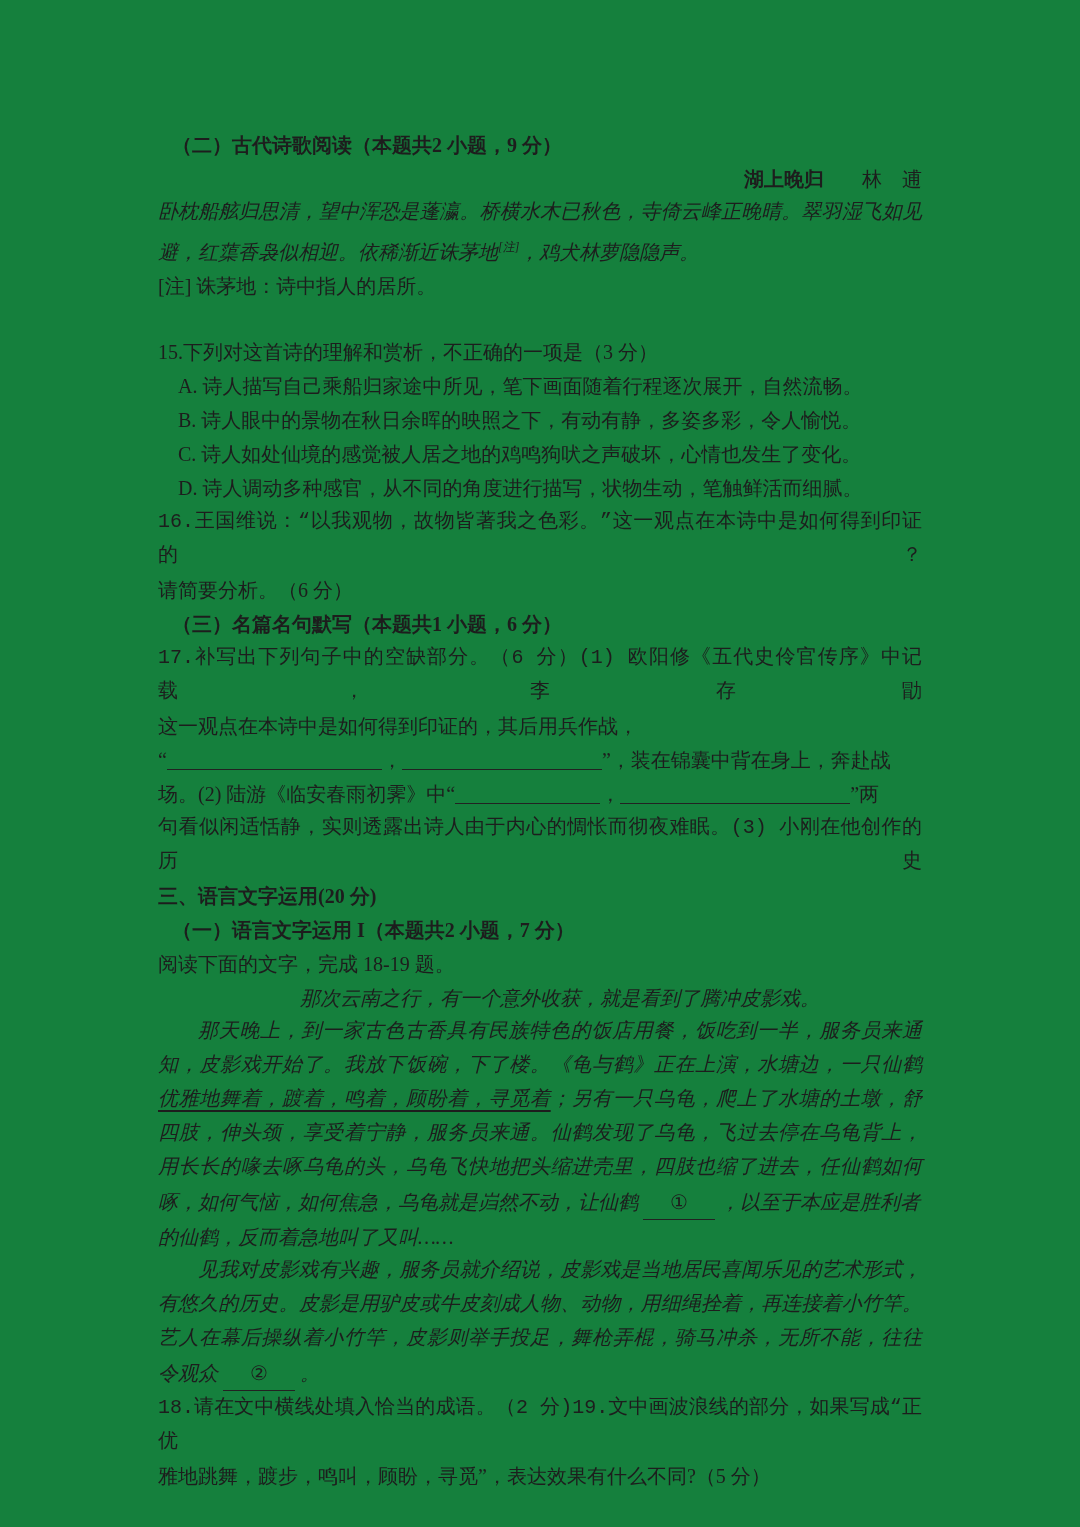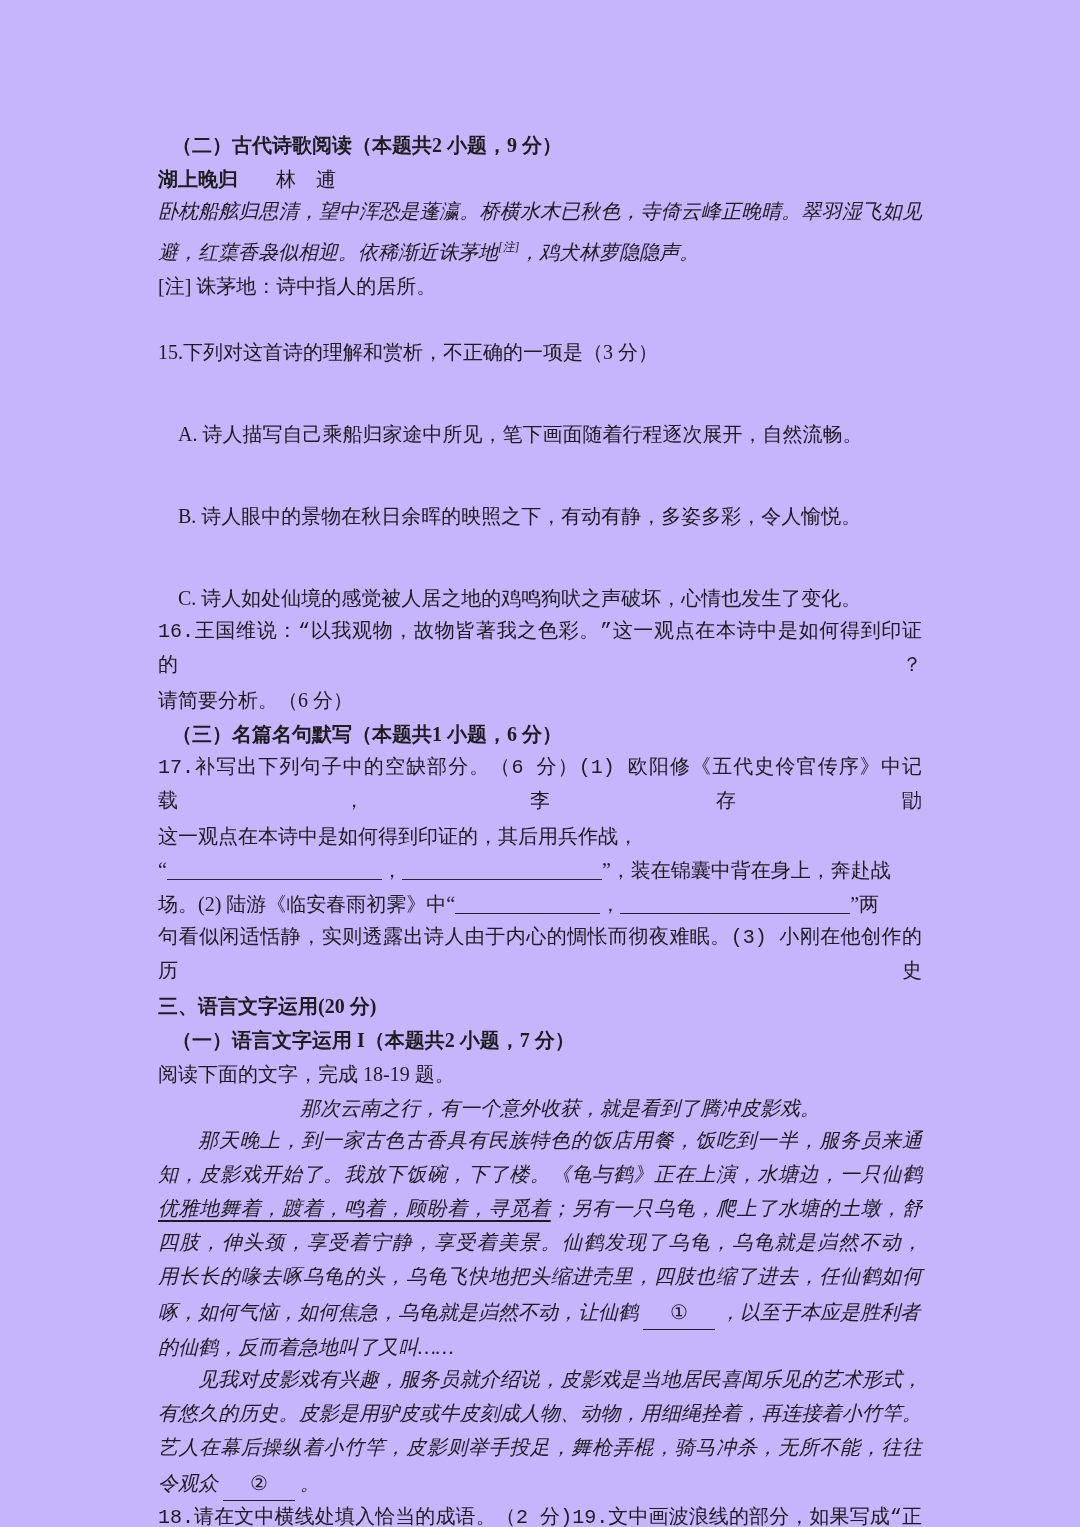--- a/index.html
+++ b/index.html
@@ -1,35 +1,35 @@
 <!DOCTYPE html>
 <html><head>
 <meta charset="utf-8">
 <style>
   html, body { margin: 0; padding: 0; background: #ffffff; }
   .page {
     position: relative;
     width: 1080px;
     height: 1527px;
-    background: #c4b5fd;
+    background: #15803d;
     color: #1d1d1d;
     font-family: "Liberation Serif", "DejaVu Serif", serif;
     font-size: 20px;
     line-height: 34px;
     box-sizing: border-box;
     padding: 128px 158px 0 158px;
     overflow: hidden;
   }
   .line { width: 764px; box-sizing: border-box; }
   .full { text-align: justify; text-align-last: justify; font-family: Liberation Mono, monospace; }
   .bold { font-weight: bold; }
   .ind14 { padding-left: 14px; }
-  .ind20 { padding-left: 20px; margin-top: 48px; }
+  .ind20 { padding-left: 20px; }
   .ind40 { text-indent: 40px; text-align: center; }
-  .center { text-align: left; }
+  .center { text-align: right; }
   .kaiti { font-style: italic; }
   .vspace { height: 32px; }
   .sup { font-size: 12px; vertical-align: super; }
   .author { margin-left: 38px; font-weight: normal; }
   .blank {
     display: inline-block;
     border-bottom: 1.5px solid #222;
     height: 20px;
     vertical-align: -3px;
   }
@@ -62,20 +62,21 @@
     <span>避，红蕖香袅似相迎。依稀渐近诛茅地</span><span class="sup">[注]</span><span>，鸡犬林萝隐隐声。</span>
   </div>
   <div class="line">[注] 诛茅地：诗中指人的居所。</div>
 
   <div class="vspace"></div>
 
   <div class="line">15.下列对这首诗的理解和赏析，不正确的一项是（3 分）</div>
   <div class="line ind20">A. 诗人描写自己乘船归家途中所见，笔下画面随着行程逐次展开，自然流畅。</div>
   <div class="line ind20">B. 诗人眼中的景物在秋日余晖的映照之下，有动有静，多姿多彩，令人愉悦。</div>
   <div class="line ind20">C. 诗人如处仙境的感觉被人居之地的鸡鸣狗吠之声破坏，心情也发生了变化。</div>
+  <div class="line ind20">D. 诗人调动多种感官，从不同的角度进行描写，状物生动，笔触鲜活而细腻。</div>
 
   <div class="line full">16.王国维说：“以我观物，故物皆著我之色彩。”这一观点在本诗中是如何得到印证的？</div>
   <div class="line">请简要分析。（6 分）</div>
 
   <div class="line bold ind14">（三）名篇名句默写（本题共1 小题，6 分）</div>
   <div class="line full">17.补写出下列句子中的空缺部分。（6 分）(1) 欧阳修《五代史伶官传序》中记载，李存勖</div>
   <div class="line">这一观点在本诗中是如何得到印证的，其后用兵作战，</div>
 
   <div class="line">
     <span>“</span><span class="blank b215"></span><span>，</span><span class="blank b200"></span><span>”，装在锦囊中背在身上，奔赴战</span>
@@ -92,21 +93,21 @@
   <div class="line bold ind14">（一）语言文字运用 I（本题共2 小题，7 分）</div>
   <div class="line">阅读下面的文字，完成 18-19 题。</div>
 
   <div class="line kaiti ind40">那次云南之行，有一个意外收获，就是看到了腾冲皮影戏。</div>
 
   <div class="line kaiti full ind40">那天晚上，到一家古色古香具有民族特色的饭店用餐，饭吃到一半，服务员来通</div>
   <div class="line kaiti full">知，皮影戏开始了。我放下饭碗，下了楼。《龟与鹤》正在上演，水塘边，一只仙鹤</div>
   <div class="line kaiti full">
     <span class="uline">优雅地舞着，踱着，鸣着，顾盼着，寻觅着</span><span>；另有一只乌龟，爬上了水塘的土墩，舒</span>
   </div>
-  <div class="line kaiti full">四肢，伸头颈，享受着宁静，享受着美景。仙鹤发现了乌龟，乌龟就是岿然不动，</div>
+  <div class="line kaiti full">四肢，伸头颈，享受着宁静，服务员来通。仙鹤发现了乌龟，飞过去停在乌龟背上，</div>
   <div class="line kaiti full">用长长的喙去啄乌龟的头，乌龟飞快地把头缩进壳里，四肢也缩了进去，任仙鹤如何</div>
   <div class="line kaiti">
     <span>啄，如何气恼，如何焦急，乌龟就是岿然不动，让仙鹤</span><span class="numblank">①</span><span>，以至于本应是胜利者</span>
   </div>
   <div class="line kaiti">的仙鹤，反而着急地叫了又叫……</div>
 
   <div class="line kaiti full ind40">见我对皮影戏有兴趣，服务员就介绍说，皮影戏是当地居民喜闻乐见的艺术形式，</div>
   <div class="line kaiti full">有悠久的历史。皮影是用驴皮或牛皮刻成人物、动物，用细绳拴着，再连接着小竹竿。</div>
   <div class="line kaiti full">艺人在幕后操纵着小竹竿，皮影则举手投足，舞枪弄棍，骑马冲杀，无所不能，往往</div>
   <div class="line kaiti">

